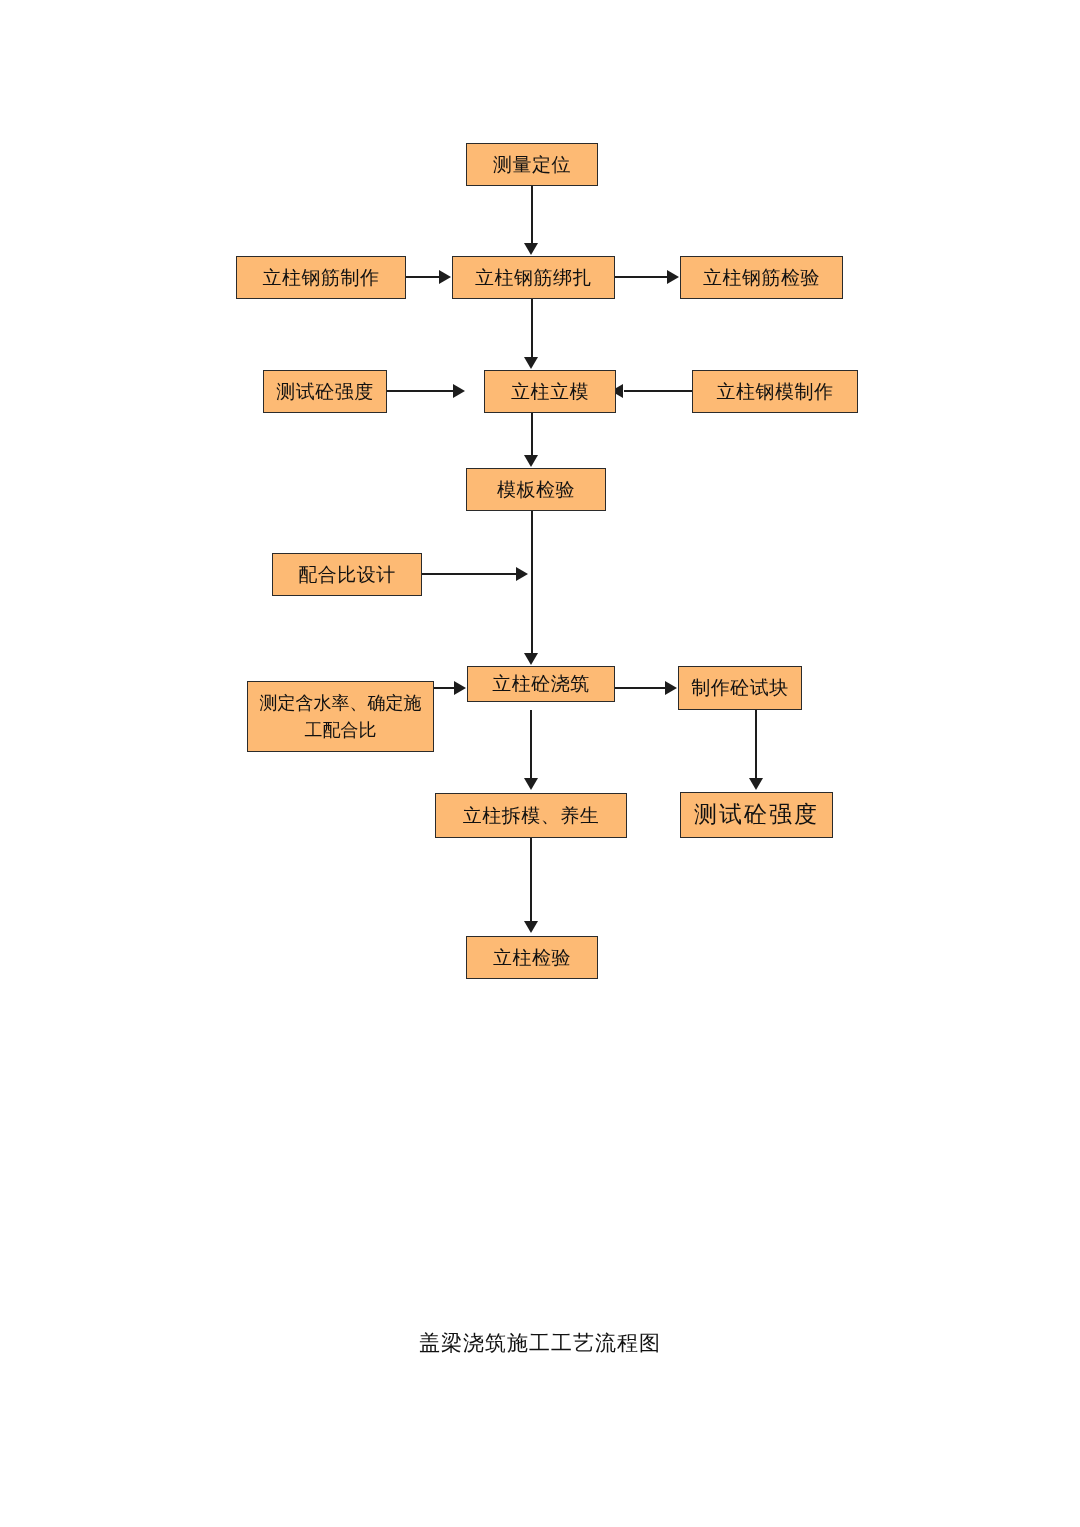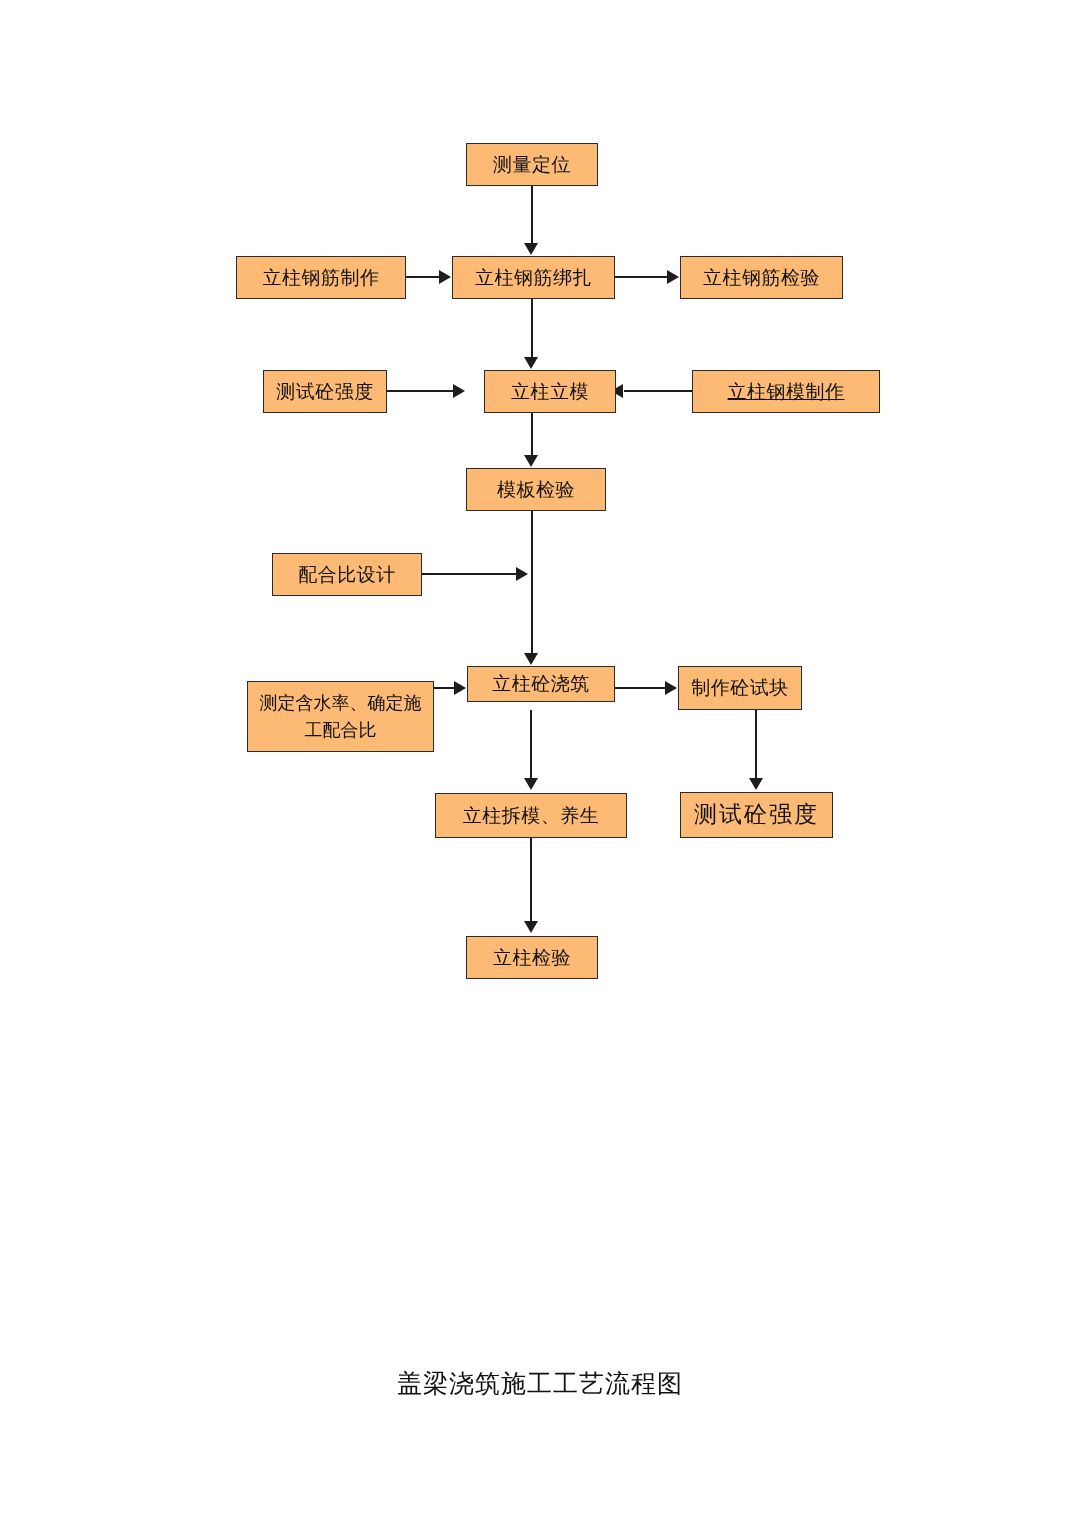--- a/index.html
+++ b/index.html
@@ -69,45 +69,44 @@
     border-top: 7px solid transparent;
     border-bottom: 7px solid transparent;
     border-right: 12px solid #1d1d1d;
   }
   #caption {
     position: absolute;
     left: 0;
     right: 0;
     top: 1329px;
     text-align: center;
-    font-size: 25px;
+    font-size: 21px;
     letter-spacing: 1px;
     color: #121212;
     font-family: "Liberation Serif", "DejaVu Serif", serif;
-    margin-top: 38px;
   }
 </style>
 </head>
 <body>
 
 <div id="page">
 
   <div class="node" style="left:466px;top:143px;width:132px;height:43px;">测量定位</div>
 
   <div class="node" style="left:452px;top:256px;width:163px;height:43px;">立柱钢筋绑扎</div>
 
   <div class="node" style="left:236px;top:256px;width:170px;height:43px;">立柱钢筋制作</div>
 
   <div class="node" style="left:680px;top:256px;width:163px;height:43px;">立柱钢筋检验</div>
 
   <div class="node" style="left:263px;top:370px;width:124px;height:43px;">测试砼强度</div>
 
   <div class="node" style="left:484px;top:370px;width:132px;height:43px;">立柱立模</div>
 
-  <div class="node" style="left:692px;top:370px;width:188px;height:43px;text-decoration:underline;">立柱钢模制作</div>
+  <div class="node" style="left:692px;top:370px;width:166px;height:43px;">立柱钢模制作</div>
 
   <div class="node" style="left:466px;top:468px;width:140px;height:43px;">模板检验</div>
 
   <div class="node" style="left:272px;top:553px;width:150px;height:43px;">配合比设计</div>
 
   <div class="node two-line" style="left:247px;top:639px;width:187px;height:71px;margin-top:42px;">测定含水率、确定施工配合比</div>
 
   <div class="node" style="left:467px;top:666px;width:148px;height:36px;">立柱砼浇筑</div>
 
   <div class="node" style="left:678px;top:666px;width:124px;height:44px;">制作砼试块</div>

